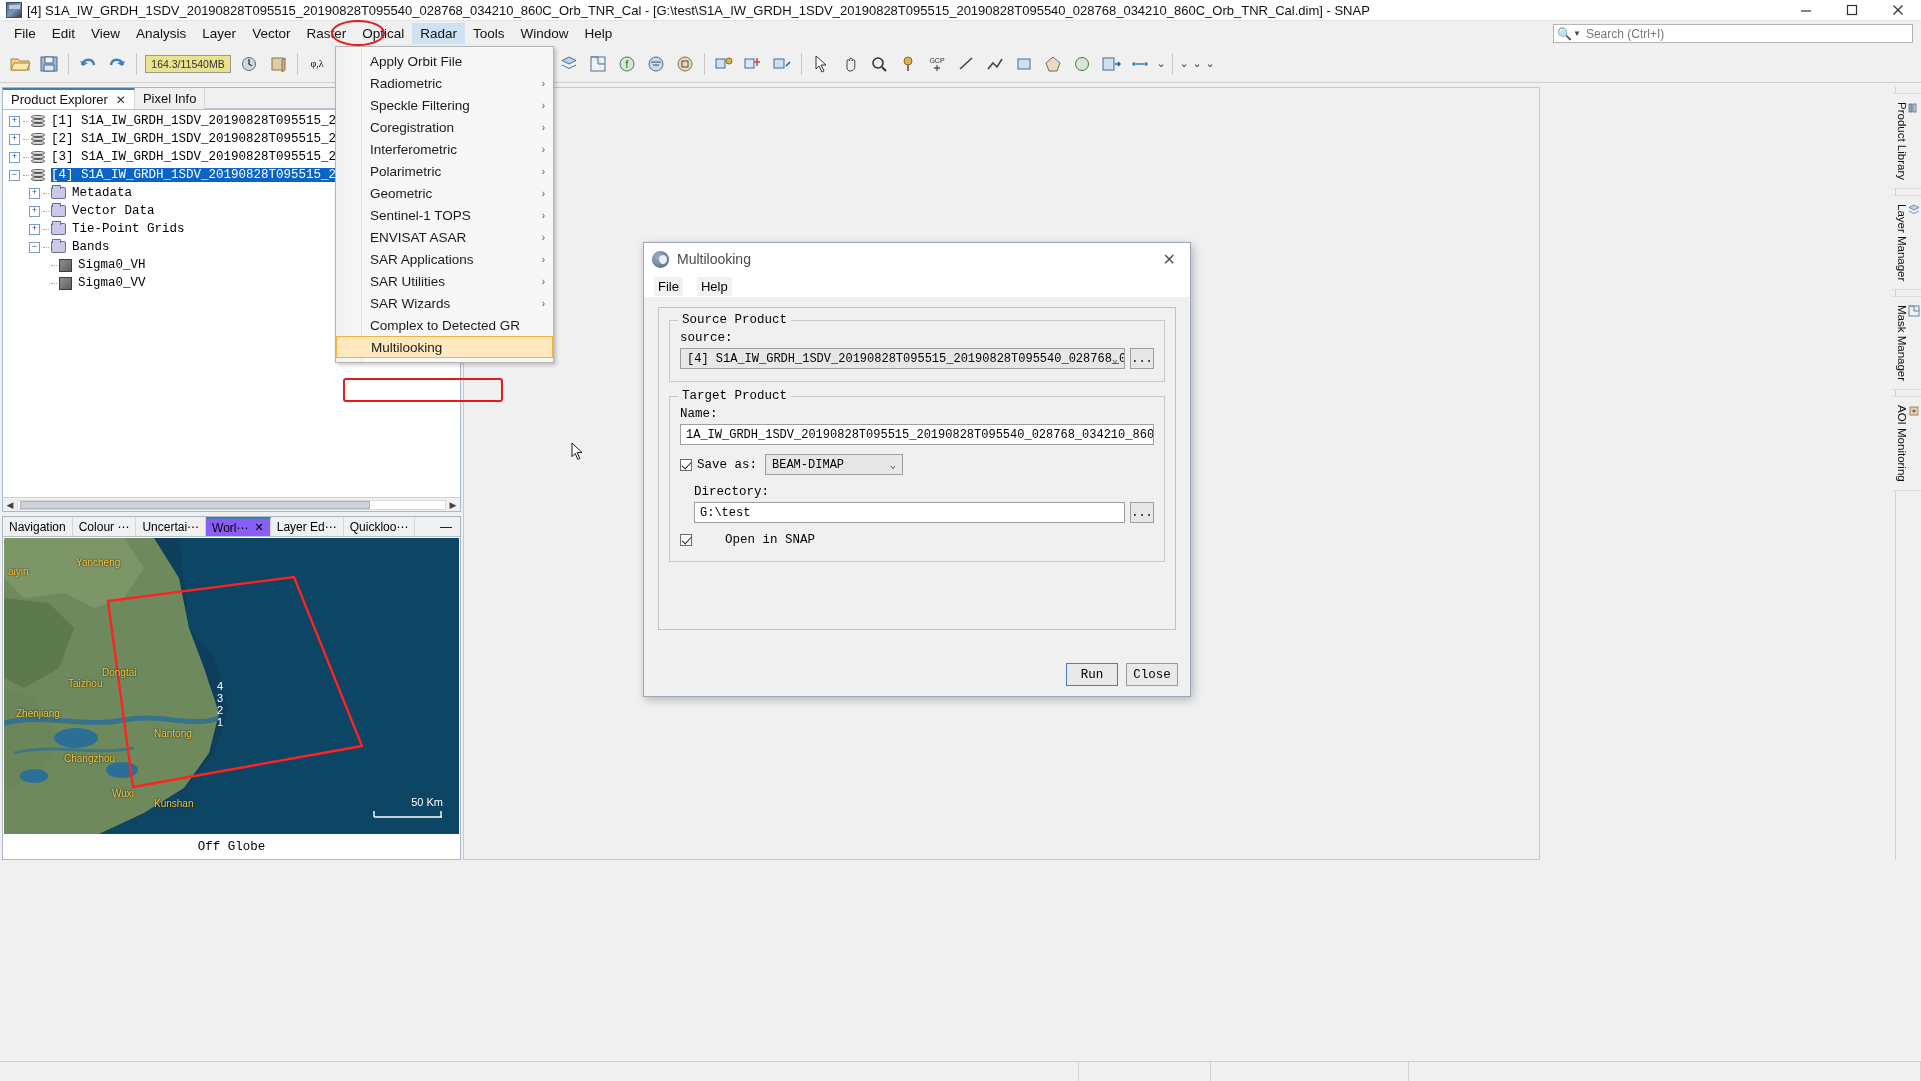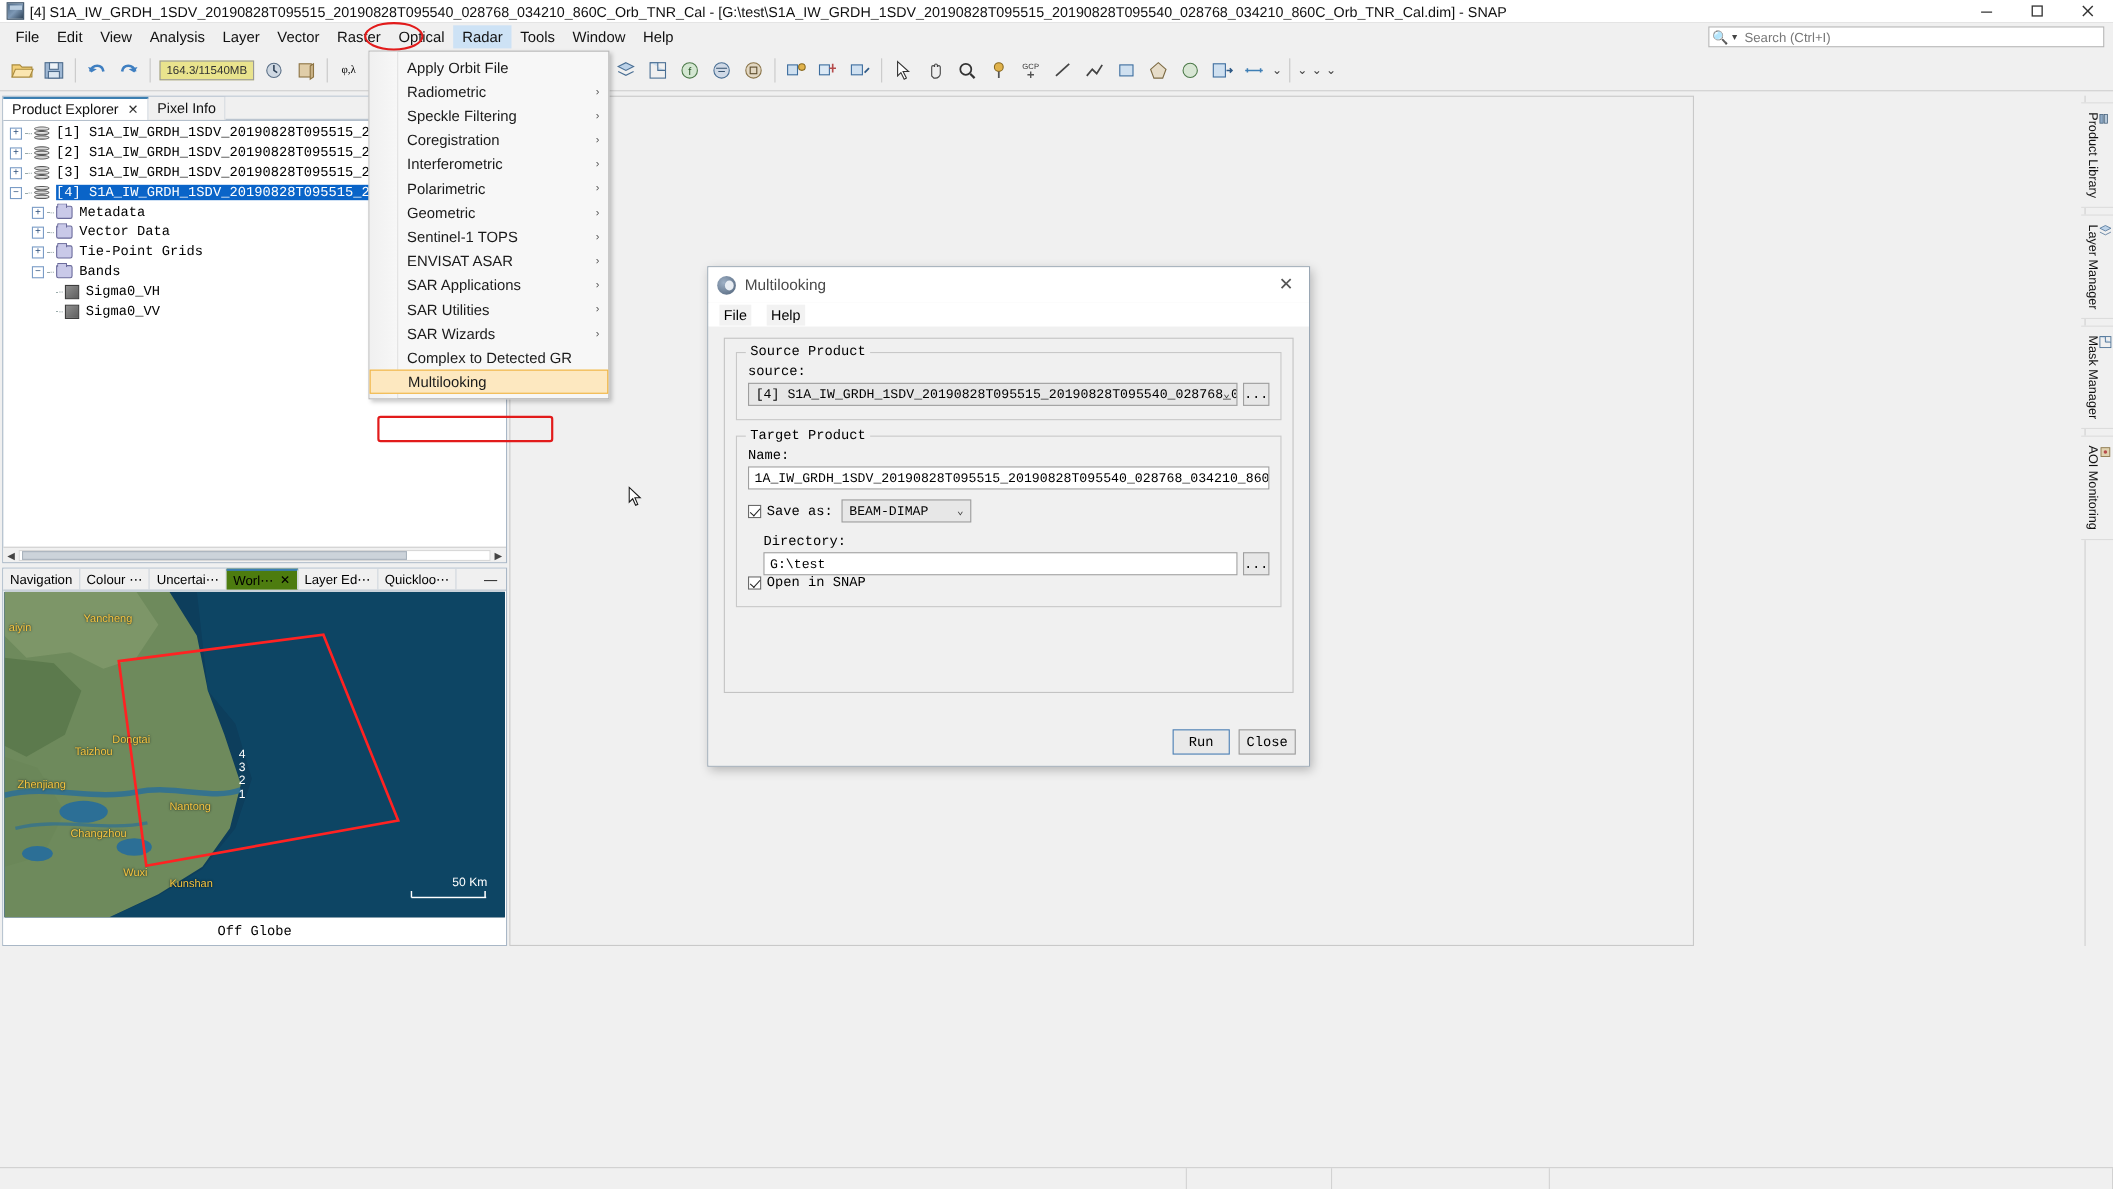--- a/index.html
+++ b/index.html
@@ -110,21 +110,21 @@
   .hs-thumb { position:absolute; left:2px; top:0; width:350px; height:8px; background:#ccd3da;
      border:1px solid #a9b3bd;}
 
   
   .bottompanel { position:absolute; left:2px; top:516px; width:459px; height:344px;
     background:#fff; border:1px solid #a9b7c6; }
   .btabs { height:20px; background:#f0f0f0; display:flex; align-items:stretch;
       border-bottom:1px solid #b5c0cc; font-size:12px;}
   .btab { display:flex; align-items:center; padding:0 6px; border-right:1px solid #cfd6dd;
       white-space:nowrap; }
-  .btab.sel { background:#4d7c0f; border-top:2px solid #3c7fb1; }
+  .btab.sel { background:#8b5cf6; border-top:2px solid #3c7fb1; }
   .btab .x { margin-left:6px; font-size:11px;}
   .btab-min { margin-left:auto; padding:0 8px; display:flex; align-items:center;}
 
   .worldview { position:absolute; left:1px; top:21px; width:455px; height:296px;
       background:#0f3f5c; overflow:hidden; }
   .wv-label { position:absolute; color:#f5c542; font-size:10px; white-space:nowrap;
      text-shadow:0 0 2px #000; }
   .offglobe { position:absolute; left:0; bottom:0; width:457px; height:24px; background:#fff;
      display:flex; align-items:center; justify-content:center; font-size:12.5px;
      font-family:"Liberation Mono", monospace; }
@@ -792,35 +792,35 @@
         <div class="grp" style="margin-bottom:0;padding-bottom:14px;">
           <div class="grp-title">Target Product</div>
           <div class="fld-label">Name:</div>
           <div class="txtin">
             <span>1A_IW_GRDH_1SDV_20190828T095515_20190828T095540_028768_034210_860C_Orb_TNR_Cal_ML</span>
           </div>
 
           <div class="row" style="margin-top:9px;">
             <span class="cbx on"></span>
             <span class="cbx-label" style="margin-right:8px;">Save as:</span>
-            <div class="combo" style="width:118px;">
+            <div class="combo" style="width:138px;">
               <span>BEAM-DIMAP</span>
               <span class="cc">⌄</span>
             </div>
           </div>
 
           <div class="fld-label" style="margin-top:10px;margin-left:14px;">Directory:</div>
           <div class="row" style="margin-left:14px;">
             <div class="txtin" style="flex:1;text-align:right;">
               <span>G:\test</span>
             </div>
             <div class="btn-dots">...</div>
           </div>
 
-          <div class="row" style="">
+          <div class="row" style="margin-top:10px;gap:28px;">
             <span class="cbx on"></span>
             <span class="cbx-label">Open in SNAP</span>
           </div>
         </div>
 
       </div>
 
       <div class="dlg-buttons">
         <div class="dbtn def">Run</div>
         <div class="dbtn">Close</div>

